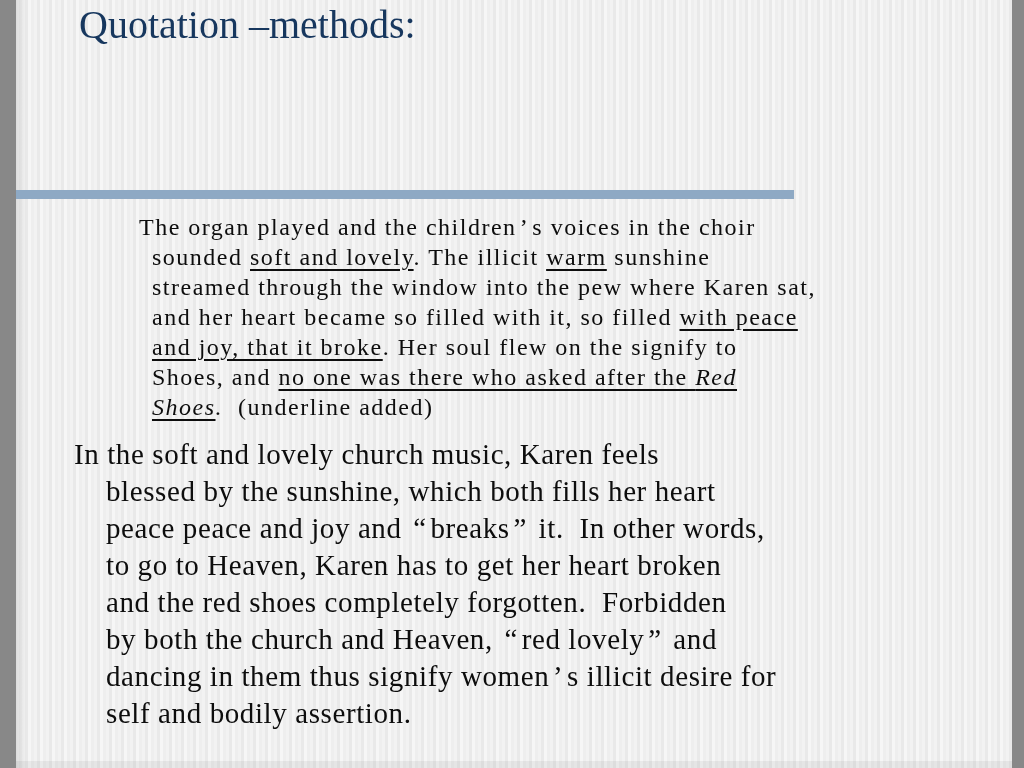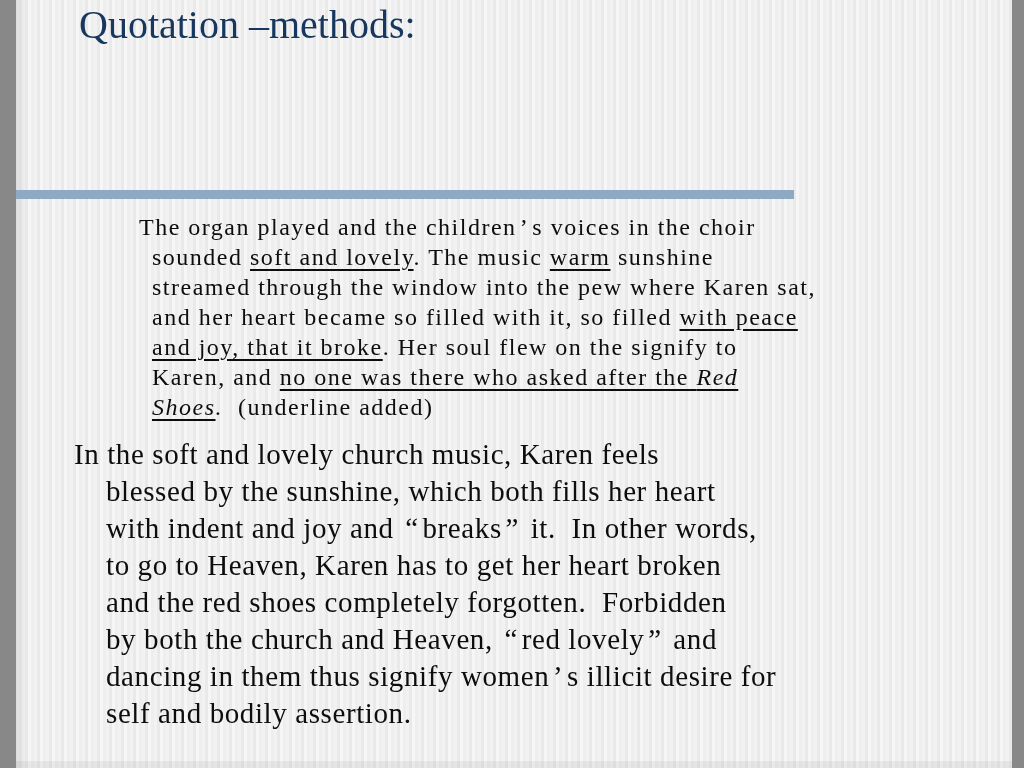--- a/index.html
+++ b/index.html
@@ -94,31 +94,31 @@
   <div class="edge-bottom"></div>
 
   <div class="title">
       <div class="line"><span class="seg">Quotation –methods:</span></div>
     </div>
 
   <div class="divider"></div>
 
   <div class="quote">
       <div class="line"><span class="seg">The organ played and the children</span><span class="seg q">’</span><span class="seg">s voices in the choir</span></div>
-      <div class="line"><span class="seg">sounded </span><span class="seg u">soft and lovely</span><span class="seg">. The music </span><span class="seg u">warm</span><span class="seg"> sunshine</span></div>
+      <div class="line"><span class="seg">sounded </span><span class="seg u">soft and lovely</span><span class="seg">. The illicit </span><span class="seg u">warm</span><span class="seg"> sunshine</span></div>
       <div class="line"><span class="seg">streamed through the window into the pew where Karen sat,</span></div>
       <div class="line"><span class="seg">and her heart became so filled with it, so filled </span><span class="seg u">with peace</span></div>
       <div class="line"><span class="seg u">and joy, that it broke</span><span class="seg">. Her soul flew on the signify to</span></div>
-      <div class="line"><span class="seg">Karen, and </span><span class="seg u">no one was there who asked after the </span><span class="seg u i">Red</span></div>
+      <div class="line"><span class="seg">Shoes, and </span><span class="seg u">no one was there who asked after the </span><span class="seg u i">Red</span></div>
       <div class="line"><span class="seg u i">Shoes</span><span class="seg i">.</span><span class="seg">  (underline added)</span></div>
     </div>
 
   <div class="commentary">
       <div class="line"><span class="seg">In the soft and lovely church music, Karen feels</span></div>
       <div class="line"><span class="seg">blessed by the sunshine, which both fills her heart</span></div>
-      <div class="line"><span class="seg">with indent and joy and </span><span class="seg q">“</span><span class="seg">breaks</span><span class="seg q">”</span><span class="seg"> it.  In other words,</span></div>
+      <div class="line"><span class="seg">peace peace and joy and </span><span class="seg q">“</span><span class="seg">breaks</span><span class="seg q">”</span><span class="seg"> it.  In other words,</span></div>
       <div class="line"><span class="seg">to go to Heaven, Karen has to get her heart broken</span></div>
       <div class="line"><span class="seg">and the red shoes completely forgotten.  Forbidden</span></div>
       <div class="line"><span class="seg">by both the church and Heaven, </span><span class="seg q">“</span><span class="seg">red lovely</span><span class="seg q">”</span><span class="seg"> and</span></div>
       <div class="line"><span class="seg">dancing in them thus signify women</span><span class="seg q">’</span><span class="seg">s illicit desire for</span></div>
       <div class="line"><span class="seg">self and bodily assertion.</span></div>
     </div>
 </div>
 
 </body></html>

